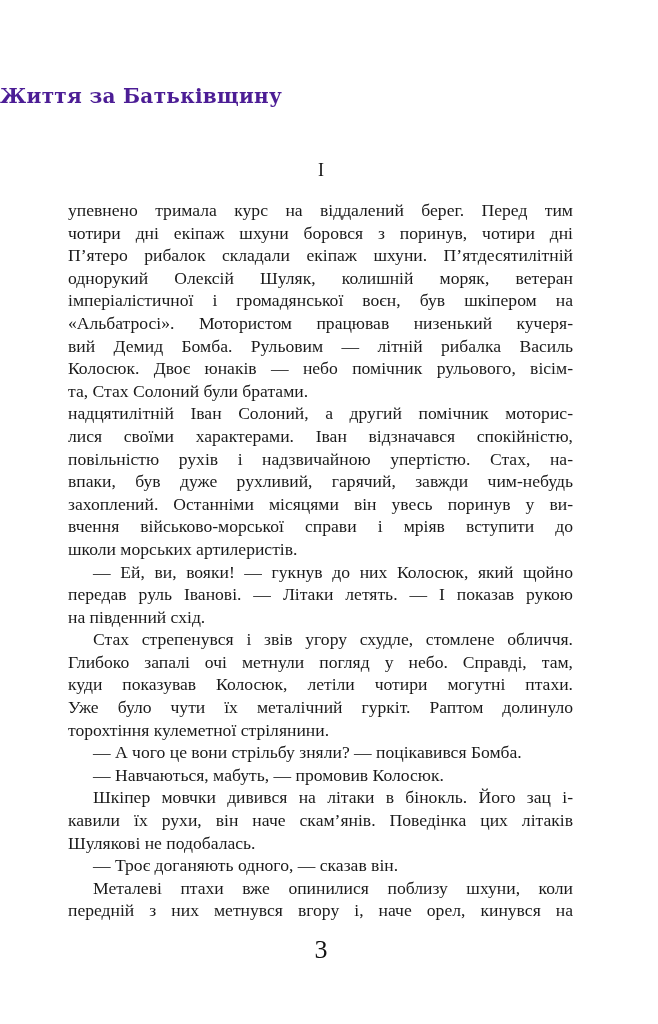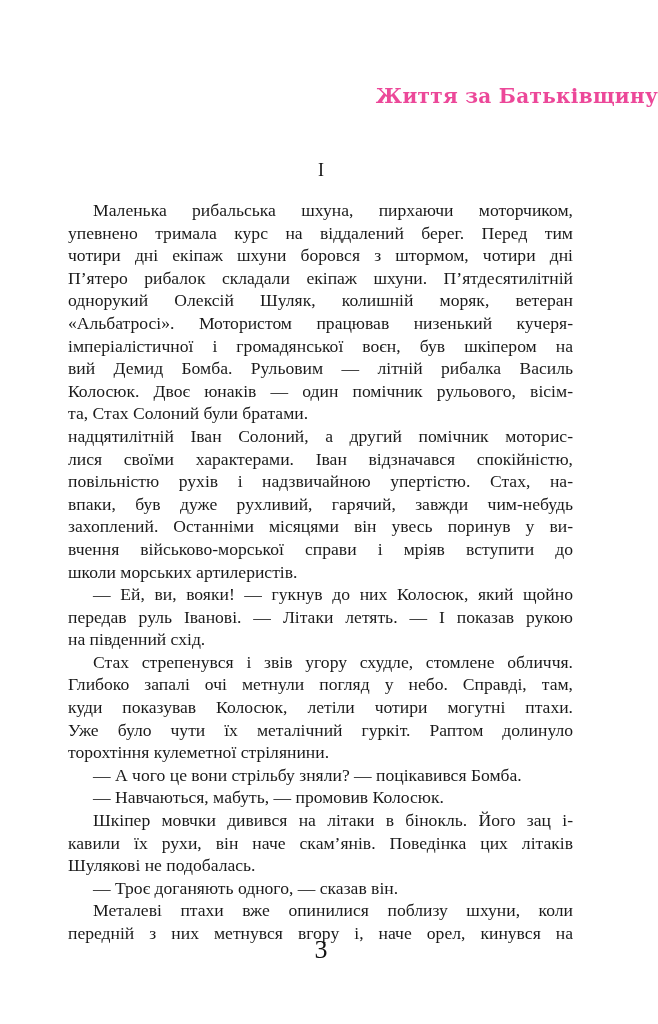--- a/index.html
+++ b/index.html
@@ -1,46 +1,45 @@
 <!DOCTYPE html>
 <html><head>
 <meta charset="utf-8">
 <style>
   html, body { margin: 0; padding: 0; background: #ffffff; }
   body { width: 658px; height: 1024px; position: relative; overflow: hidden;
          font-family: "DejaVu Serif", "Liberation Serif", serif; color: #1a1a1a; }
   .page { position: absolute; left: 0; top: 0; width: 658px; height: 1024px; }
-  .title { position: absolute; top: 84px; left: 0; width: 658px; text-align: right;
-           font-family: "DejaVu Serif", serif; font-weight: bold; font-size: 20px; letter-spacing: 0.3px; color: #ec4899; }
+  .title { position: absolute; top: 84px; left: 0; width: 658px; text-align: left;
+           font-family: "DejaVu Serif", serif; font-weight: bold; font-size: 20px; letter-spacing: 0.3px; color: #4c1d95; }
   .chapter { position: absolute; top: 160px; left: 0; width: 642px; text-align: center;
              font-family: "Liberation Serif", serif; font-size: 18px; color: #111; }
   .body { position: absolute; top: 199px; left: 68px; width: 505px; }
   .line { display: block; height: 22.6px; line-height: 22.6px; font-family: "Liberation Serif", serif;
           font-size: 17.6px; text-align: justify; text-align-last: justify; white-space: nowrap; overflow: visible; }
   .line.last { text-align-last: left; }
   .line.indent { padding-left: 25px; }
   .pagenum { position: absolute; top: 935px; left: 0; width: 642px; text-align: center;
              font-family: "Liberation Serif", serif; font-size: 26px; color: #111; }
 </style>
 </head>
 <body>
 
 <div class="page">
   <div class="title">Життя за Батьківщину</div>
   <div class="chapter">I</div>
   <div class="body" id="body-text">
-      <span class="line indent">Маленька рибальська шхуна, пирхаючи моторчиком,</span>
       <span class="line">упевнено тримала курс на віддалений берег. Перед тим</span>
-      <span class="line">чотири дні екіпаж шхуни боровся з штормом, чотири дні</span>
+      <span class="line">чотири дні екіпаж шхуни боровся з поринув, чотири дні</span>
       <span class="line">П’ятеро рибалок складали екіпаж шхуни. П’ятдесятилітній</span>
       <span class="line">однорукий Олексій Шуляк, колишній моряк, ветеран</span>
+      <span class="line">імперіалістичної і громадянської воєн, був шкіпером на</span>
       <span class="line">«Альбатросі». Мотористом працював низенький кучеря-</span>
-      <span class="line">імперіалістичної і громадянської воєн, був шкіпером на</span>
       <span class="line">вий Демид Бомба. Рульовим — літній рибалка Василь</span>
-      <span class="line">Колосюк. Двоє юнаків — один помічник рульового, вісім-</span>
+      <span class="line">Колосюк. Двоє юнаків — небо помічник рульового, вісім-</span>
       <span class="line last">та, Стах Солоний були братами.</span>
       <span class="line">надцятилітній Іван Солоний, а другий помічник моторис-</span>
       <span class="line">лися своїми характерами. Іван відзначався спокійністю,</span>
       <span class="line">повільністю рухів і надзвичайною упертістю. Стах, на-</span>
       <span class="line">впаки, був дуже рухливий, гарячий, завжди чим-небудь</span>
       <span class="line">захоплений. Останніми місяцями він увесь поринув у ви-</span>
       <span class="line">вчення військово-морської справи і мріяв вступити до</span>
       <span class="line last">школи морських артилеристів.</span>
       <span class="line indent">— Ей, ви, вояки! — гукнув до них Колосюк, який щойно</span>
       <span class="line">передав руль Іванові. — Літаки летять. — І показав рукою</span>

